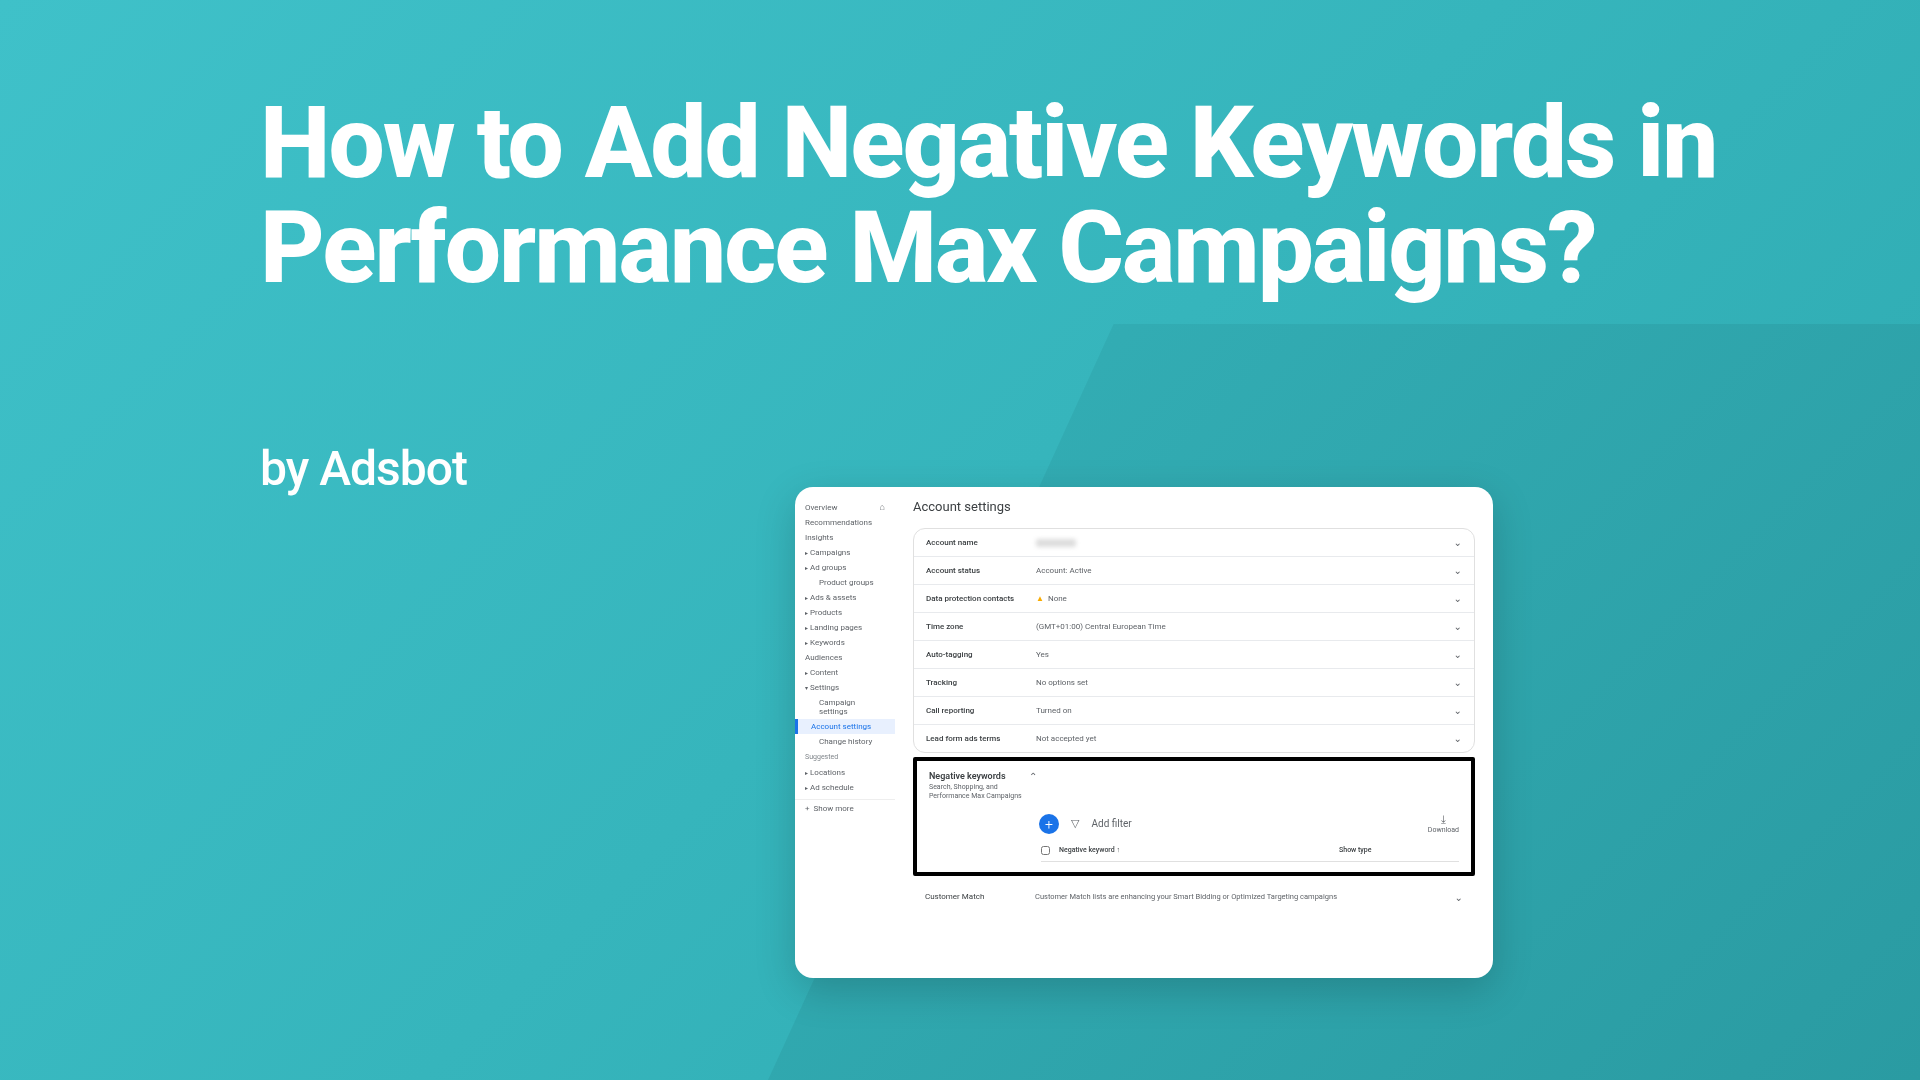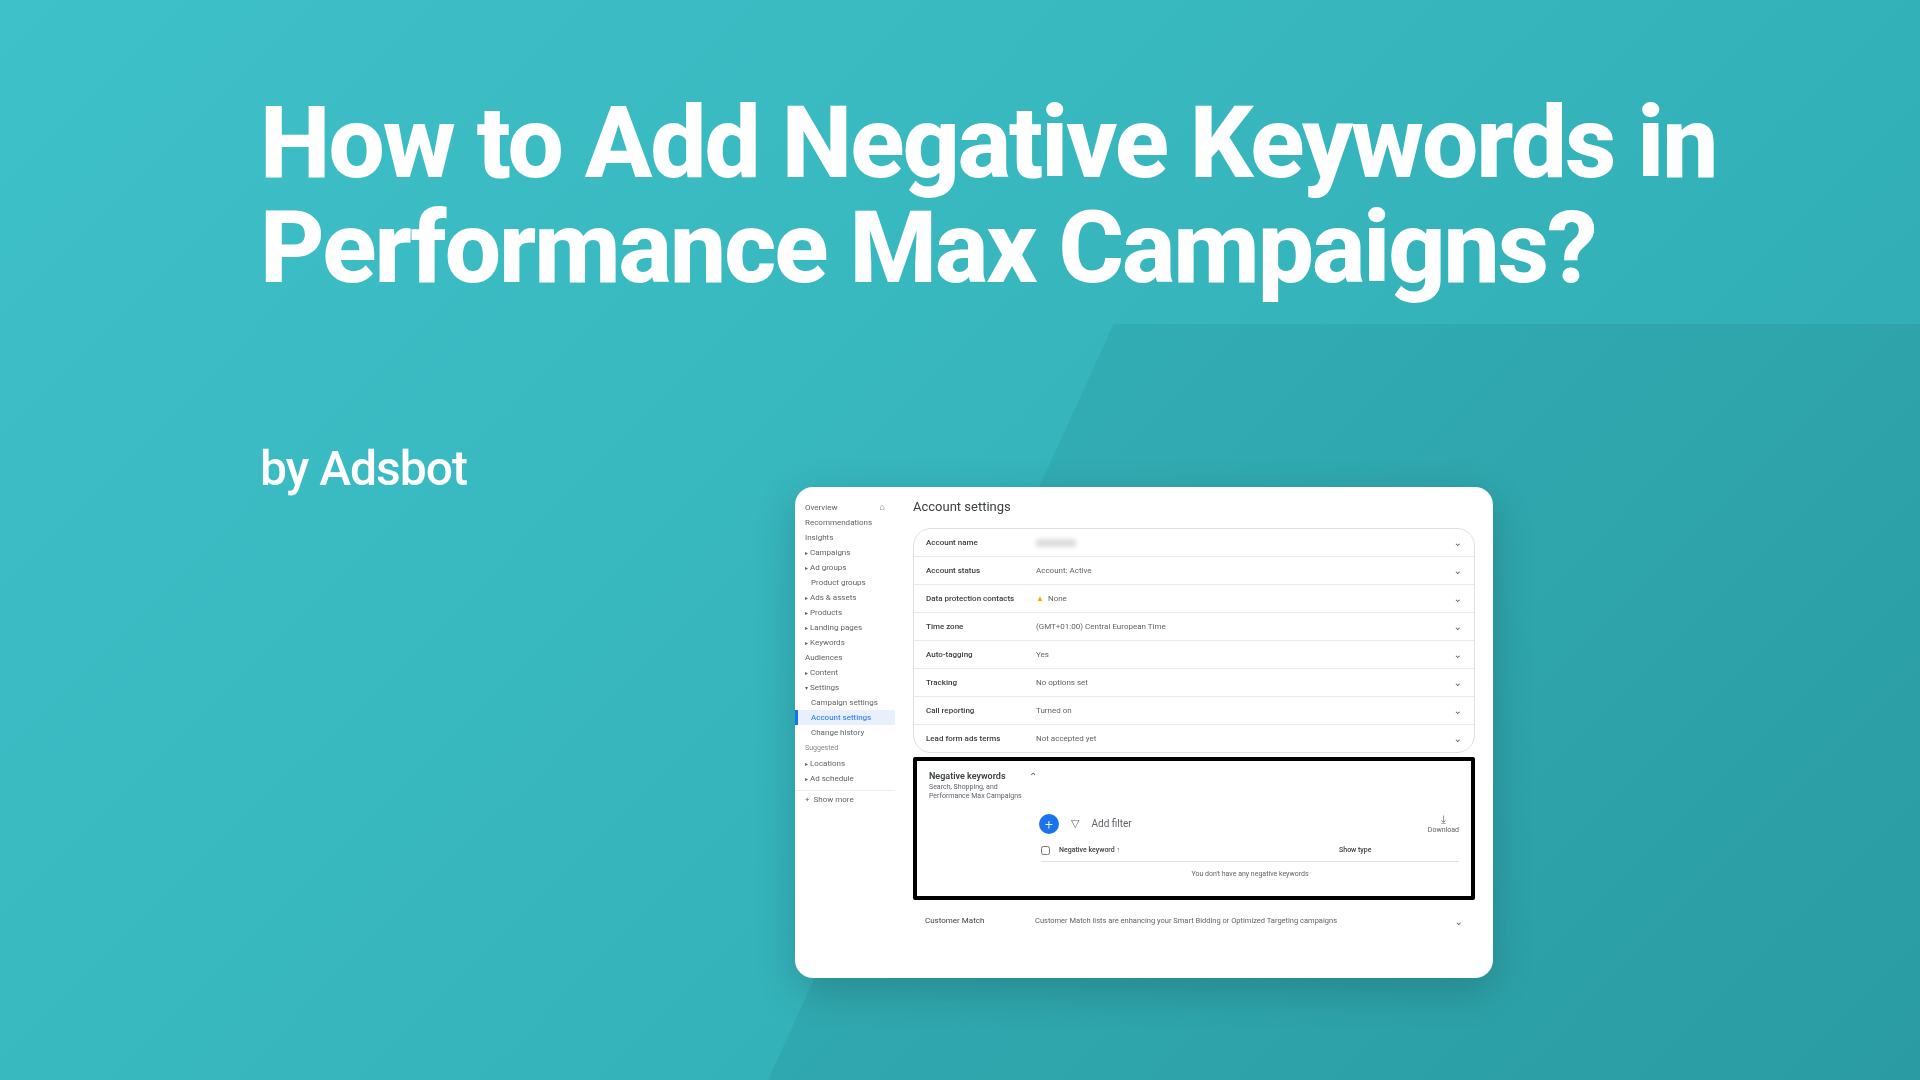--- a/index.html
+++ b/index.html
@@ -3,28 +3,28 @@
 <meta charset="utf-8">
 <style>
 *{margin:0;padding:0;box-sizing:border-box;font-family:-apple-system,BlinkMacSystemFont,"Segoe UI",Roboto,sans-serif}
 body{width:1920px;height:1080px;overflow:hidden;position:relative;background:linear-gradient(135deg,#3fc1c9 0%,#36b5bc 50%,#2da8af 100%)}
 .bg-shape{position:absolute;right:0;bottom:0;width:60%;height:70%;background:linear-gradient(135deg,#34b0b7 0%,#2a9ba2 100%);clip-path:polygon(30% 0,100% 0,100% 100%,0 100%)}
 .title{position:absolute;left:260px;top:90px;color:#fff;font-size:100px;font-weight:800;line-height:1.05;letter-spacing:-2px}
 .byline{position:absolute;left:260px;top:440px;color:#fff;font-size:48px;font-weight:500;letter-spacing:-1px}
 .card{position:absolute;left:795px;top:487px;width:698px;height:491px;background:#fff;border-radius:18px;box-shadow:0 12px 40px rgba(0,0,0,.18);overflow:hidden;display:flex}
 .sidebar{width:100px;padding:12px 0;font-size:8px;color:#5f6368;overflow:hidden}
 .sidebar-item{padding:3px 10px;cursor:pointer}
-.sidebar-item.indent{padding-left:16px}
+.sidebar-item.indent{padding-left:24px}
 .sidebar-item.active{background:#e8f0fe;color:#1a73e8;border-left:3px solid #1a73e8;padding-left:13px}
 .sidebar-head{display:flex;justify-content:space-between;align-items:center;padding:3px 10px}
 .sidebar-sugg{font-size:7px;color:#80868b;padding:4px 10px}
 .show-more{display:flex;align-items:center;gap:4px;padding:4px 10px;font-size:8px;color:#5f6368;border-top:1px solid #eee;margin-top:4px}
 .main{flex:1;padding:12px 18px;overflow:hidden}
 .page-title{font-size:13px;color:#3c4043;margin-bottom:14px}
-.settings{border:1px solid #e0e0e0;border-radius:18px;overflow:hidden}
+.settings{border:1px solid #e0e0e0;border-radius:12px;overflow:hidden}
 .row{display:flex;align-items:center;padding:8px 12px;border-bottom:1px solid #e8eaed;font-size:8px}
 .row:last-child{border-bottom:none}
 .row-label{width:110px;color:#3c4043;font-weight:500}
 .row-value{flex:1;color:#5f6368}
 .chev{color:#5f6368;font-size:10px}
 .warn{color:#f9ab00;margin-right:4px}
 .blur{filter:blur(2px);background:#ddd;width:40px;height:8px;border-radius:2px}
 .neg-box{border:4px solid #000;border-radius:2px;padding:10px 12px;margin-top:4px}
 .neg-head{display:flex;}
 .neg-left{width:100px}
@@ -148,21 +148,20 @@
         <span class="filter-ico">▽</span>
         <span class="add-filter">Add filter</span>
         <div class="download"><span class="download-ico">⤓</span><span>Download</span></div>
       </div>
       <div class="neg-table">
         <div class="neg-th">
           <div class="neg-th-cb"><input type="checkbox" style="width: 9px; height: 9px;"></div>
           <div class="neg-th-kw"><span>Negative keyword</span> <span>↑</span></div>
           <div class="neg-th-mt">Show type</div>
         </div>
-        <div class="neg-empty">You don't have any negative keywords</div>
       </div>
     </div>
 
     <div class="cust-row">
       <div class="cust-label">Customer Match</div>
       <div class="cust-desc">Customer Match lists are enhancing your Smart Bidding or Optimized Targeting campaigns</div>
       <span class="chev">⌄</span>
     </div>
   </div>
 </div>

